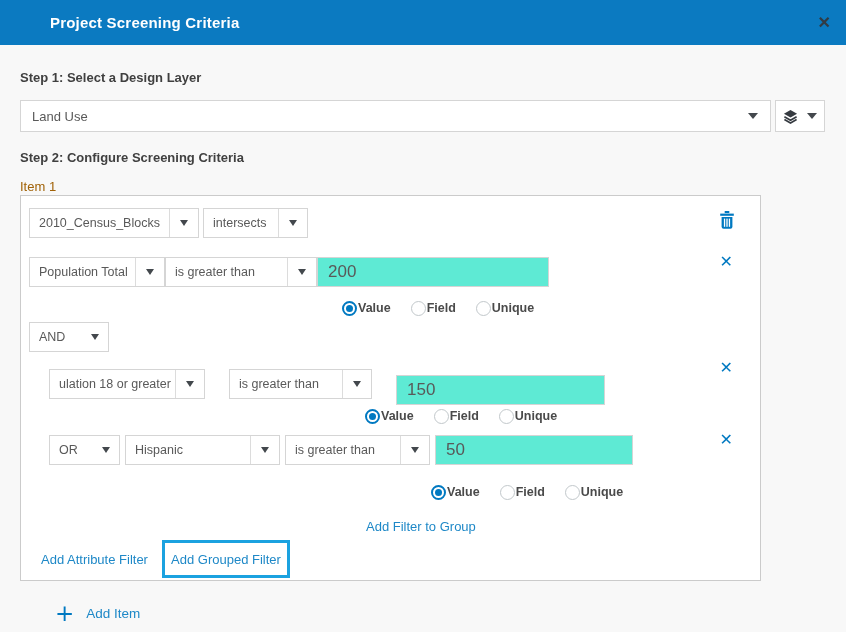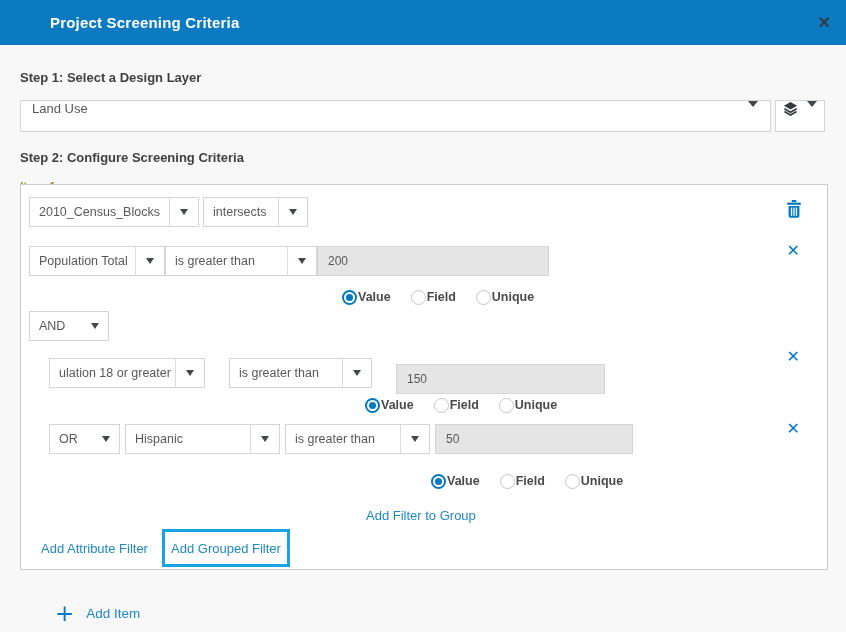--- a/index.html
+++ b/index.html
@@ -14,53 +14,53 @@
   .hdr-title { color:#ffffff; font-size:15px; font-weight:700; letter-spacing:.2px;margin-left:36px; }
   .hdr-close { position:absolute; right:15px; top:0; height:45px; display:flex; align-items:center;
                color:#313b44; font-size:16px; font-weight:700; cursor:pointer; }
 
   .lbl { position:absolute; left:20px; font-size:13px; font-weight:700; color:#404040; }
   #step1-lbl { top:70px; }
   #step2-lbl { top:150px; }
   #item-lbl  { position:absolute; left:20px; top:179px; font-size:13px; color:#a16207; }
 
   
-  .box { background:#fff; border:1px solid #d5d5d5; height:32px; display:flex; align-items:flex-start; }
+  .box { background:#fff; border:1px solid #d5d5d5; height:32px; display:flex; align-items:center; }
   #layer-select { position:absolute; left:20px; top:100px; width:751px; cursor:pointer; }
   #layer-select .sel-txt { flex:1; padding-left:11px; font-size:13px; color:#595959; }
   #layer-btn { position:absolute; left:775px; top:100px; width:50px; cursor:pointer;
                justify-content:center; gap:9px; }
 
   .caret { width:0; height:0; border-left:5px solid transparent; border-right:5px solid transparent;
            border-top:6.5px solid #43484d; }
   #layer-select .caret { margin-right:12px; }
 
   
-  .panel { position:absolute; left:20px; top:184px; width:808px; height:386px;
+  .panel { position:absolute; left:20px; top:195px; width:741px; height:386px;
            background:#ffffff; border:1px solid #cbcbcb; }
   .prow { position:absolute; display:flex; align-items:center; }
   #row1   { left:8px;  top:12px;  gap:4px; }
   #row2   { left:8px;  top:61px;  }
   #rowAnd { left:8px;  top:126px; }
   #grow1  { left:28px; top:167px; gap:24px; }
   #grow2  { left:28px; top:239px; gap:5px; }
 
   .dd { height:30px; background:#fff; border:1px solid #d5d5d5; display:flex; align-items:center; cursor:pointer; }
   .dd-txt { flex:1; padding:0 9px; font-size:12.5px; color:#595959; white-space:nowrap; overflow:hidden; }
   .dd-caret { width:29px; align-self:stretch; display:flex; align-items:center; justify-content:center;
               border-left:1px solid #dcdcdc; }
   .dd.plain .dd-caret { border-left:none; width:26px; }
   .dd .caret { border-left-width:4.5px; border-right-width:4.5px; border-top-width:6px; }
 
   .w170{width:170px;} .w105{width:105px;} .w136{width:136px;} .w152{width:152px;}
   .w80{width:80px;}  .w156{width:156px;} .w143{width:143px;} .w71{width:71px;}
   .w155{width:155px;} .w145{width:145px;}
 
-  .vinput { height:30px; border:1px solid #d5d5d5; background:#e5e5e5; font-family:"Liberation Sans",sans-serif;
-            font-size:12px; color:#595959; padding:4px 10px; outline:none; }
+  .vinput { height:30px; border:1px solid #d5d5d5; background:#5eead4; font-family:"Liberation Sans",sans-serif;
+            font-size:17px; color:#595959; padding:4px 10px; outline:none; }
   .iw232{width:232px;} .iw209{width:209px;margin-top:12px;} .iw198{width:198px;}
 
   
   .radios { position:absolute; display:flex; align-items:center; gap:20px; height:16px; }
   #radios1 { left:321px; top:104px; }
   #radios2 { left:344px; top:212px; }
   #radios3 { left:410px; top:288px; }
   .ritem { display:flex; align-items:center; gap:1px; cursor:pointer; }
   .radio { width:15px; height:15px; border-radius:50%; background:#fff; border:1px solid #c2c8cb; position:relative; }
   .radio.sel { border:2px solid #0079c1; }

